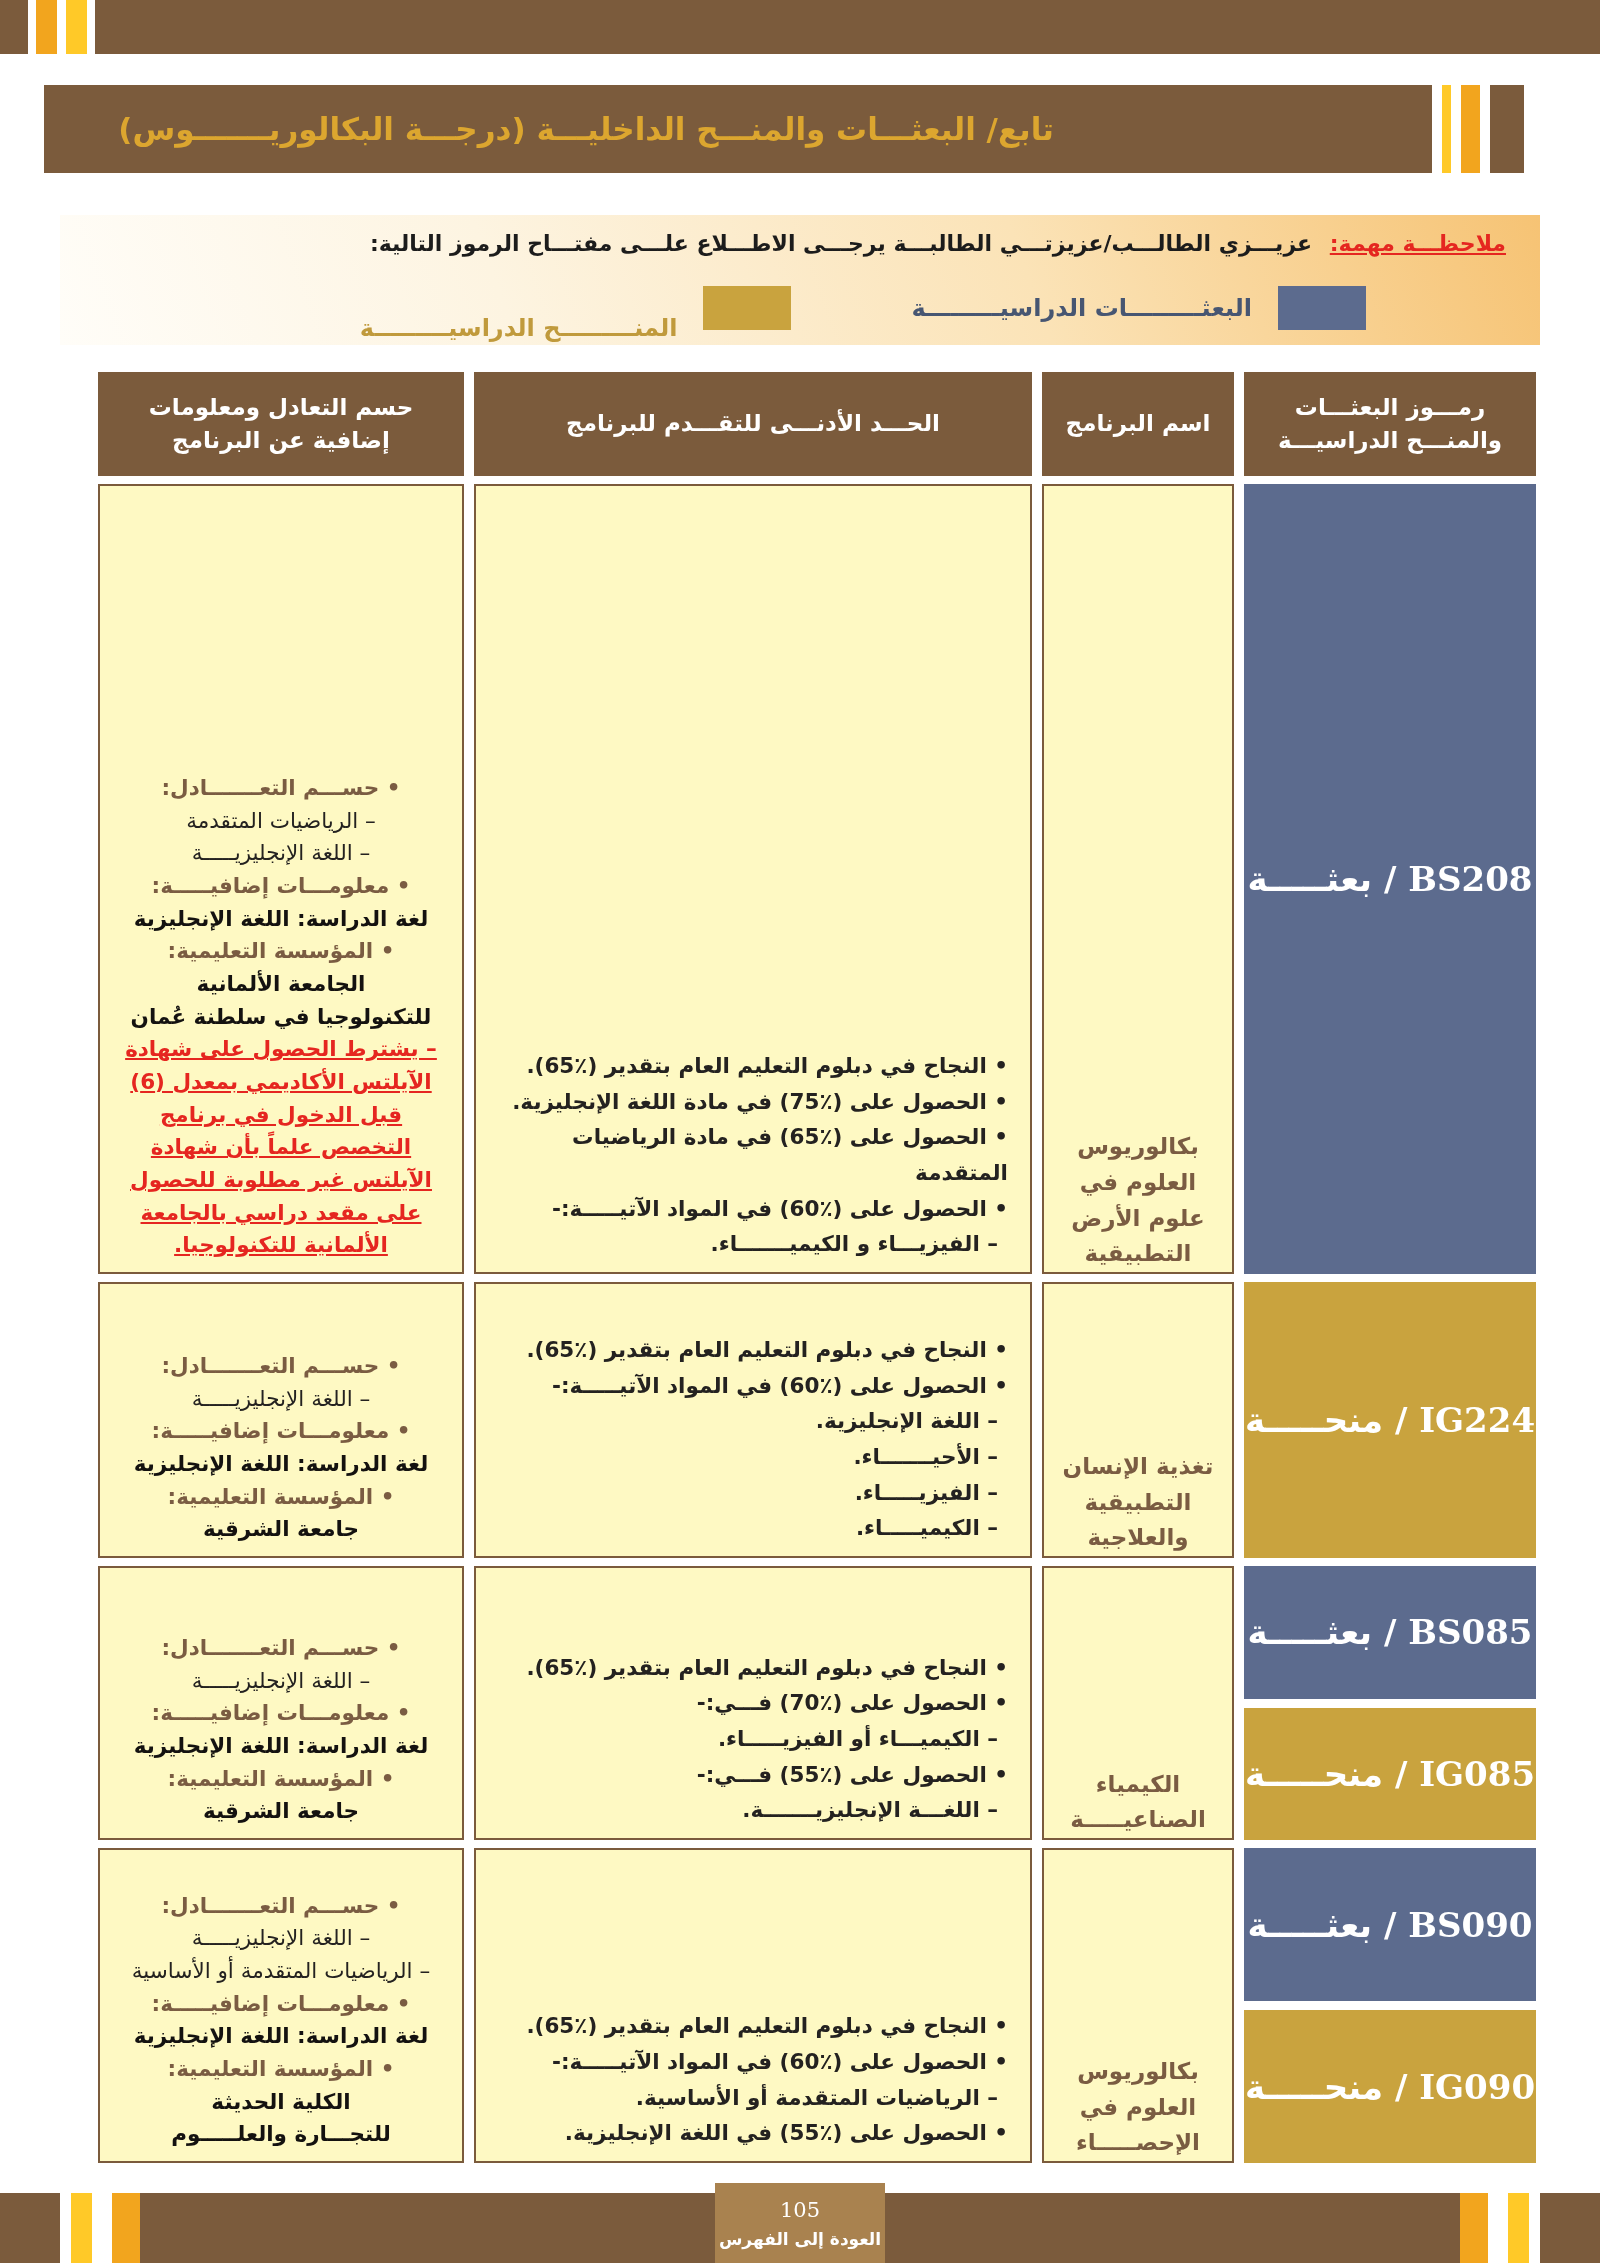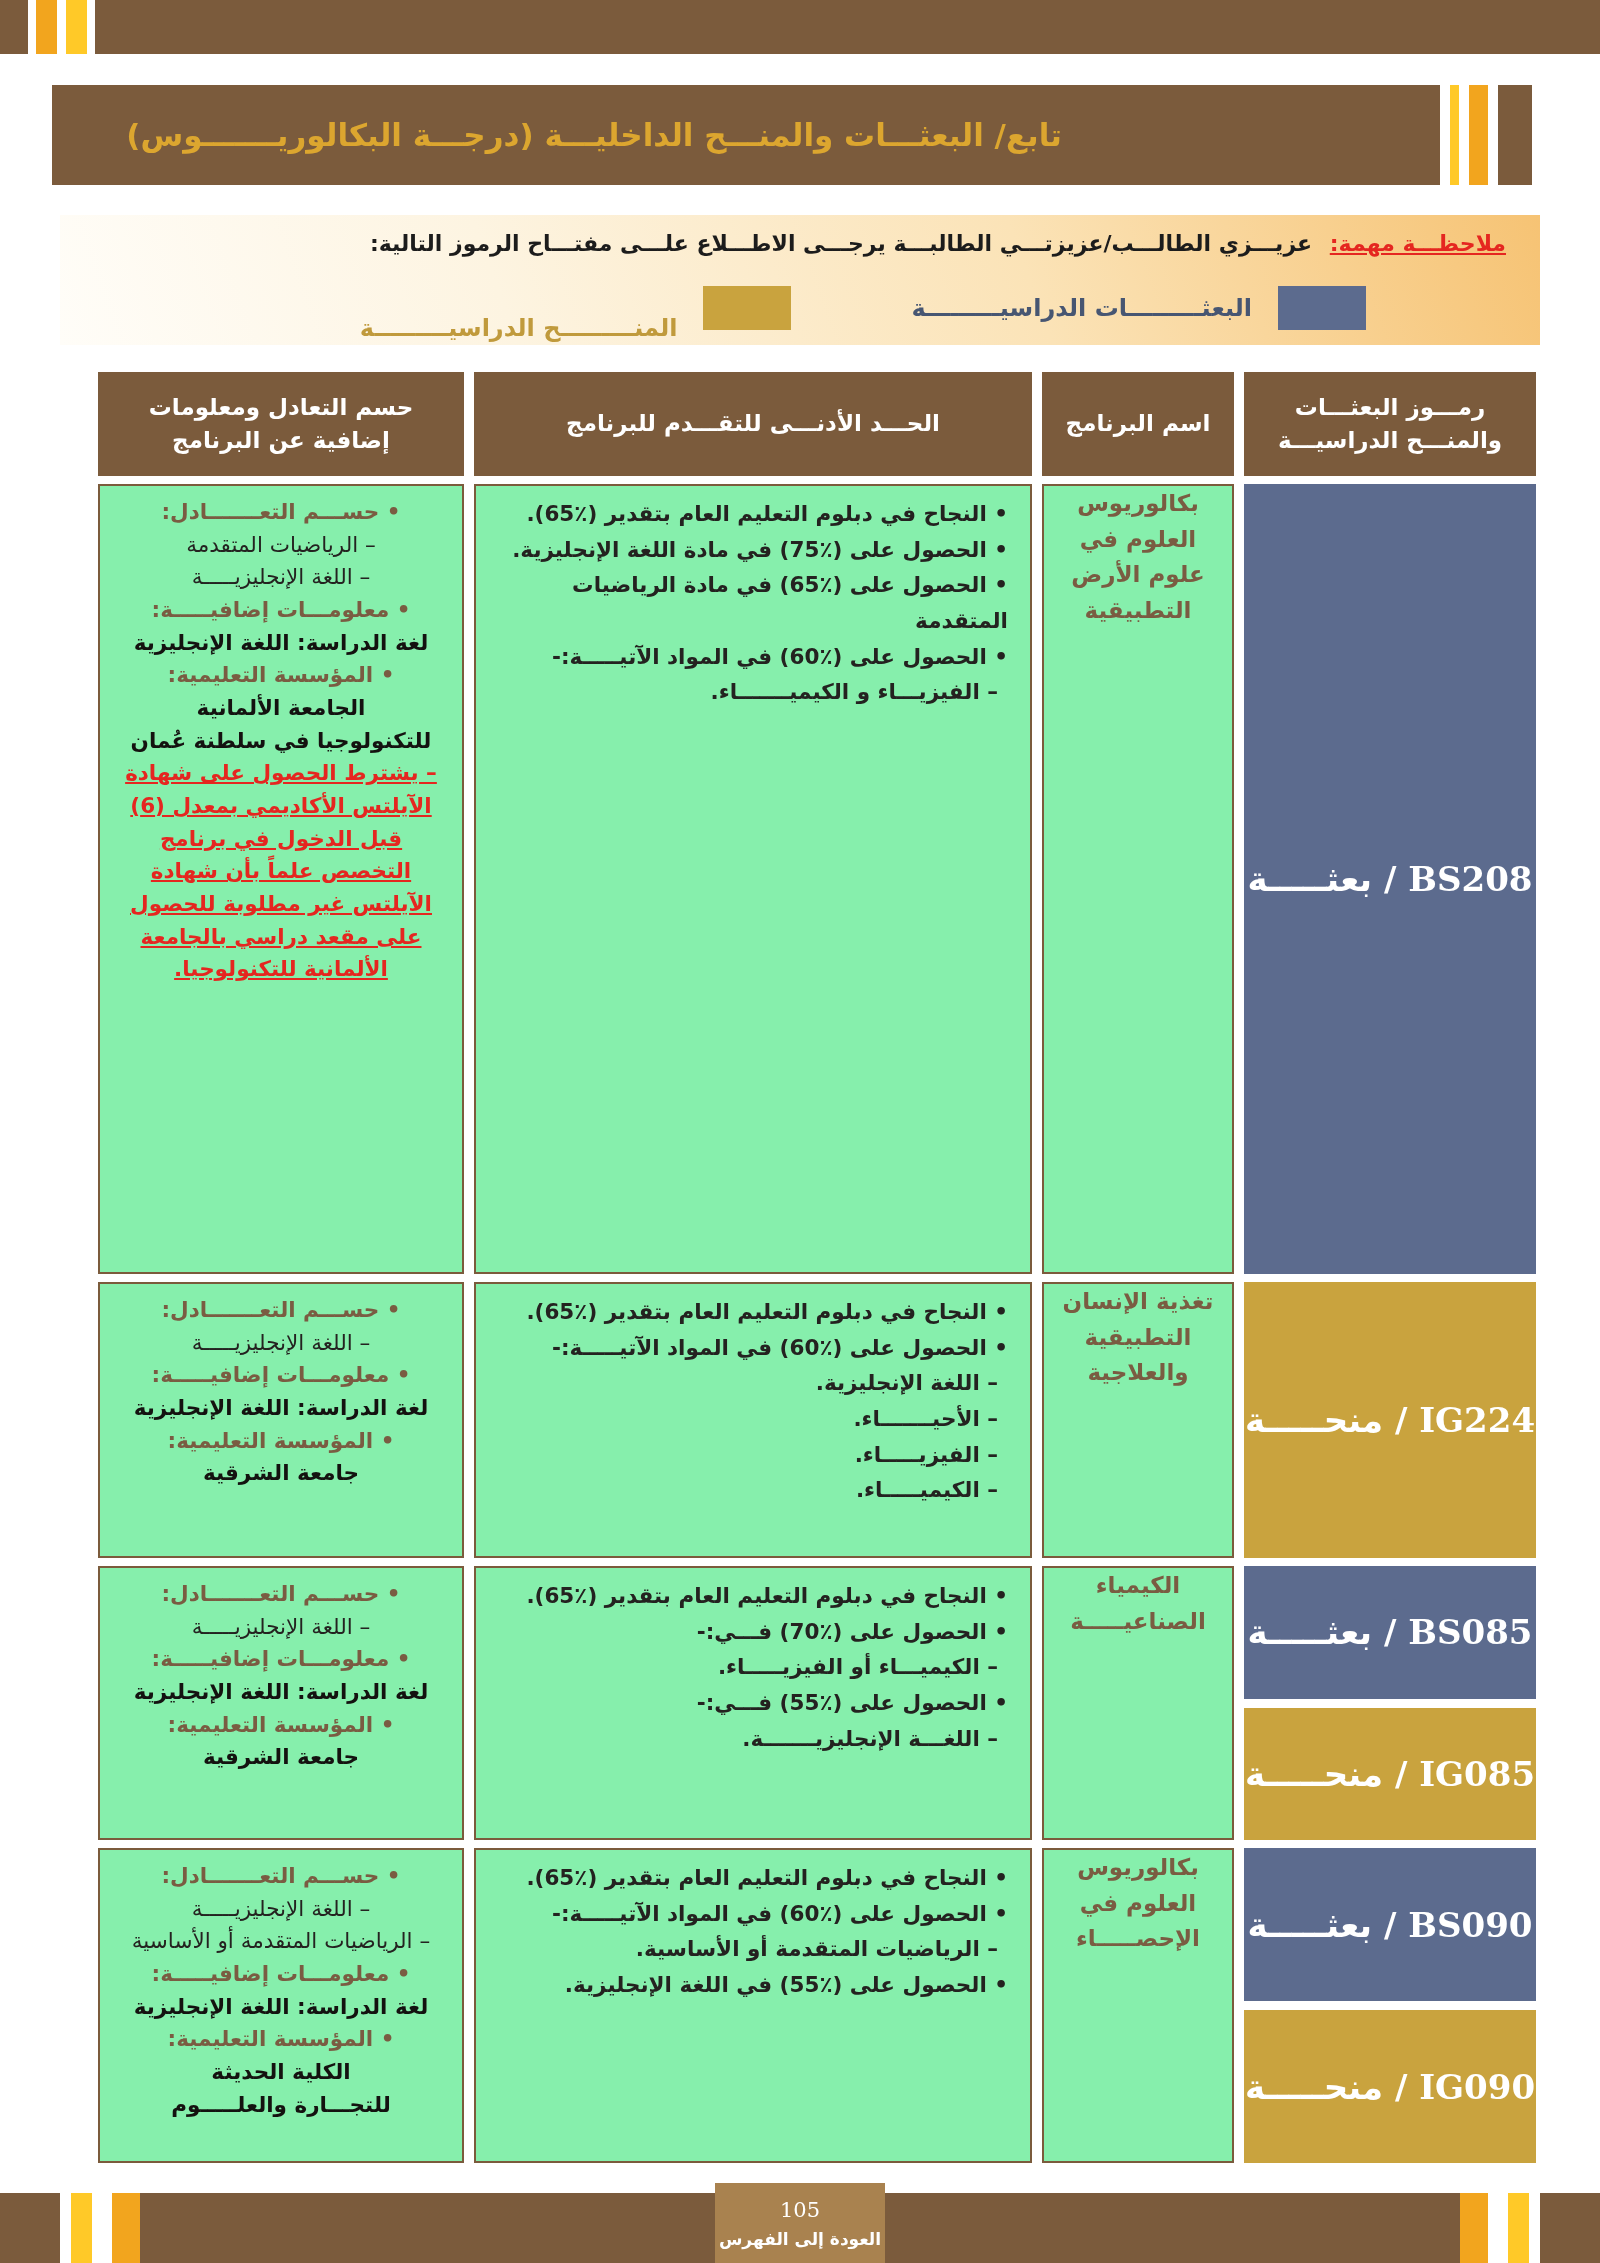--- a/index.html
+++ b/index.html
@@ -23,21 +23,21 @@
   .top-bar{position:absolute;top:0;left:0;width:1600px;height:54px;background:var(--brown);}
   .vstripe{position:absolute;top:0;bottom:0;}
   .top-w1{left:28px;width:8px;background:#fff;}
   .top-g1{left:36px;width:21px;background:var(--stripe-a);}
   .top-w2{left:57px;width:9px;background:#fff;}
   .top-g2{left:66px;width:21px;background:var(--stripe-b);}
   .top-w3{left:87px;width:8px;background:#fff;}
 
   
   .title-bar{
-    position:absolute;top:85px;left:52px;width:1480px;height:100px;
+    position:absolute;top:85px;left:44px;width:1480px;height:88px;
     background:var(--brown);display:flex;align-items:center;box-sizing:border-box;
     padding-right:470px;
   }
   .title-text{color:var(--title-gold);font-size:31px;font-weight:bold;letter-spacing:.5px;white-space:nowrap;}
   .tstripe{position:absolute;top:0;bottom:0;}
   .t-w1{right:82px;width:10px;background:#fff;}
   .t-g1{right:73px;width:9px;background:var(--stripe-b);}
   .t-w2{right:63px;width:10px;background:#fff;}
   .t-g2{right:44px;width:19px;background:var(--stripe-a);}
   .t-w3{right:34px;width:10px;background:#fff;}
@@ -66,22 +66,22 @@
     position:absolute;top:372px;right:64px;direction:rtl;
     display:grid;grid-template-columns:292px 192px 558px 366px;
     grid-template-rows:104px 790px 276px 274px 315px;gap:8px 10px;
   }
   .hcell{
     background:var(--brown);color:#fff;display:flex;flex-direction:column;
     justify-content:center;align-items:center;text-align:center;
     font-weight:bold;font-size:23px;line-height:1.45;
   }
   .bcell{
-    background:#86efac;border:2px solid var(--brown);box-sizing:border-box;
-    display:flex;flex-direction:column;justify-content:flex-start;overflow:hidden;
+    background:#fef9c3;border:2px solid var(--brown);box-sizing:border-box;
+    display:flex;flex-direction:column;justify-content:flex-end;overflow:hidden;
   }
   .codes-cell{border:none;background:transparent;gap:9px;justify-content:stretch;}
   .code-block{
     flex:1;display:flex;align-items:center;justify-content:center;
     color:#fff;font-weight:bold;font-size:34px;
     font-family:"DejaVu Serif","DejaVu Sans",sans-serif;white-space:nowrap;
   }
   .code-block.scholarship{background:var(--blue);}
   .code-block.grant{background:var(--gold);}
   .program-cell{align-items:center;text-align:center;color:#7A5C42;font-weight:bold;font-size:23px;line-height:1.55;}

